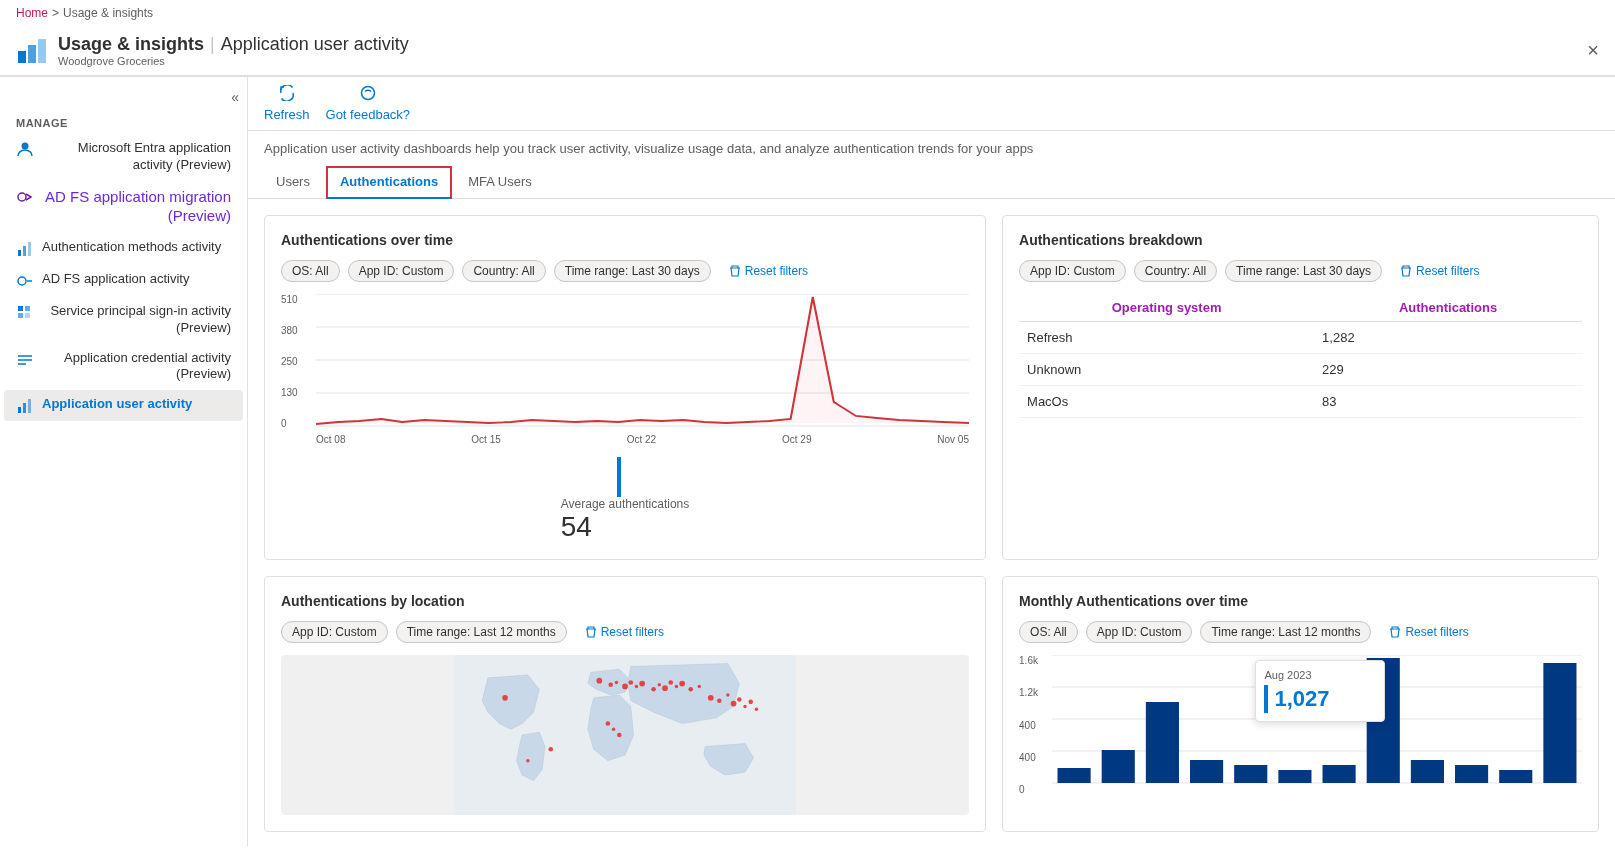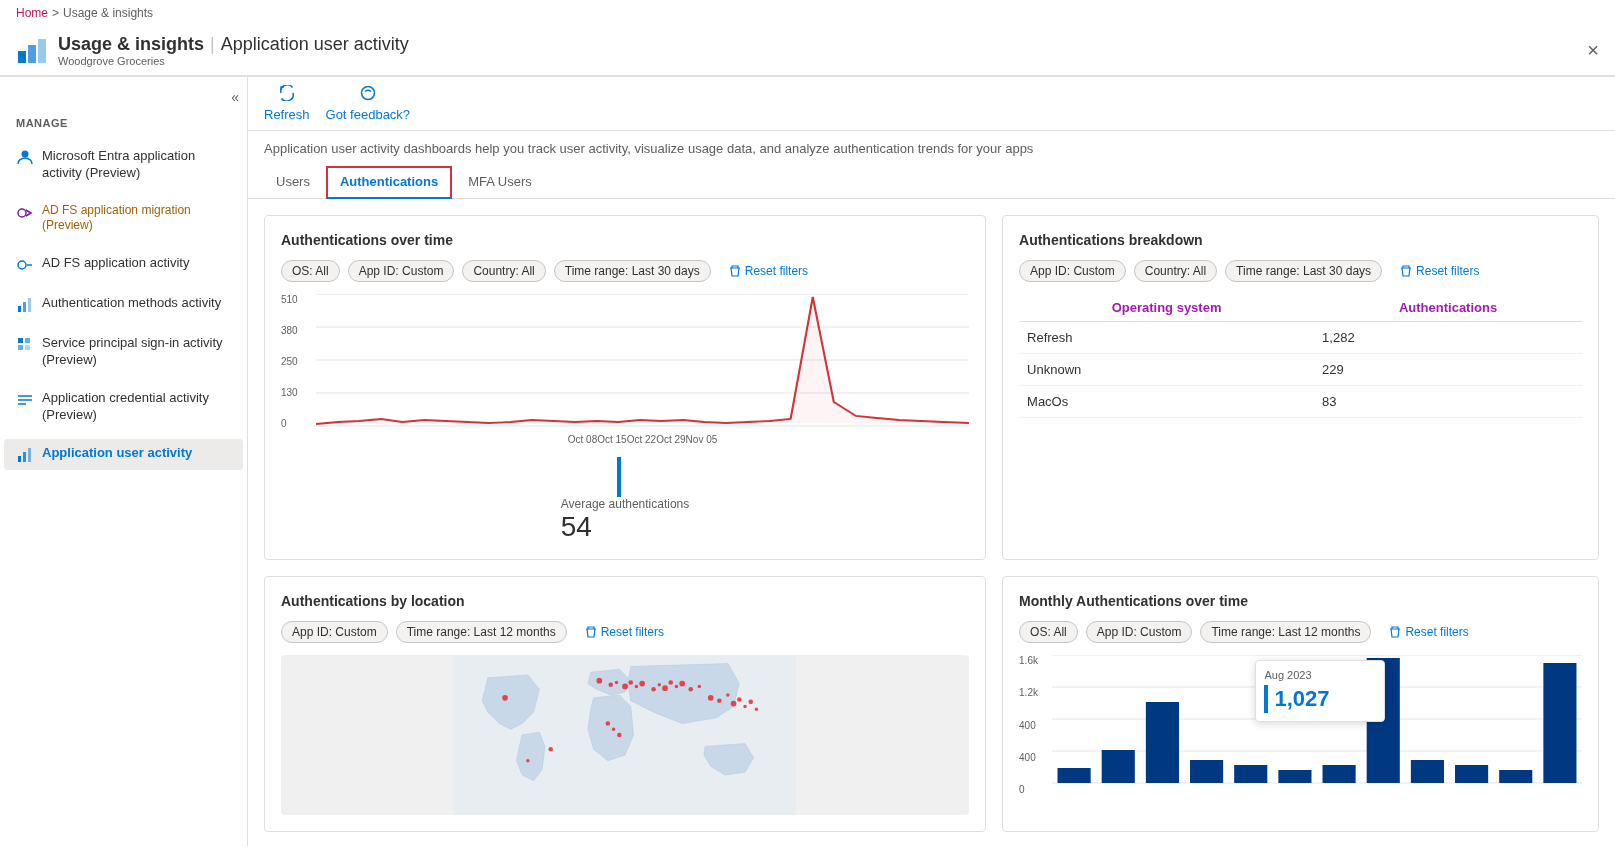--- a/index.html
+++ b/index.html
@@ -11,21 +11,21 @@
 
     
     .breadcrumb { padding: 6px 16px; font-size: 12px; color: #0078d4; display: flex; align-items: center; gap: 4px; }
     .breadcrumb span { color: #323130; }
 
     
     .layout { display: flex; height: calc(100vh - 80px); }
 
     
     .sidebar { width: 248px; border-right: 1px solid #e1dfdd; padding: 8px 0; flex-shrink: 0; }
-    .sidebar-item { display: flex; align-items: flex-start; padding: 6px 12px; cursor: pointer; border-radius: 4px; margin: 9px 4px; }
+    .sidebar-item { display: flex; align-items: flex-start; padding: 6px 12px; cursor: pointer; border-radius: 4px; margin: 1px 4px; text-align: right; }
     .sidebar-item.active { background: #edebe9; }
 
     
     .main { flex: 1; overflow-y: auto; padding: 0; }
     .main-toolbar { display: flex; align-items: center; padding: 8px 16px; gap: 16px; border-bottom: 1px solid #e1dfdd; }
     .toolbar-btn { display: flex; align-items: center; gap: 6px; color: #0078d4; cursor: pointer; font-size: 13px; background: none; border: none; flex-direction: column; }
     .main-desc { padding: 10px 16px; font-size: 13px; color: #605e5c; }
 
     
     .tabs { display: flex; padding: 0 16px; border-bottom: 1px solid #e1dfdd; gap: 4px; }
@@ -105,38 +105,38 @@
         <path d="M2 15c0-3.5 3.1-6 7-6s7 2.5 7 6" fill="none" stroke="#0078d4" stroke-width="1.5"></path>
       </svg>
       <span style="font-size:13px;color:#323130;line-height:1.3;">Microsoft Entra application activity (Preview)</span>
     </div>
 
     <div class="sidebar-item">
       <svg width="18" height="18" viewBox="0 0 18 18" style="margin-right:8px;flex-shrink:0;margin-top:1px;">
         <circle cx="6" cy="9" r="4" fill="none" stroke="#7719aa" stroke-width="1.5"></circle>
         <path d="M10 6 L15 9 L10 12" stroke="#7719aa" stroke-width="1.5" fill="none"></path>
       </svg>
-      <span style="font-size:12px;color:#a16207;line-height:1.3;">AD FS application migration (Preview)</span>
-    </div>
-
-    <div class="sidebar-item">
-      <svg width="18" height="18" viewBox="0 0 18 18" style="margin-right:8px;flex-shrink:0;margin-top:1px;">
-        <circle cx="6" cy="9" r="4" fill="none" stroke="#0078d4" stroke-width="1.5"></circle>
-        <path d="M11 9 H16" stroke="#0078d4" stroke-width="1.5"></path>
-      </svg>
-      <span style="font-size:13px;color:#323130;line-height:1.3;">AD FS application activity</span>
+      <span style="font-size:15px;color:#6d28d9;line-height:1.3;">AD FS application migration (Preview)</span>
     </div>
 
     <div class="sidebar-item">
       <svg width="18" height="18" viewBox="0 0 18 18" style="margin-right:8px;flex-shrink:0;margin-top:1px;">
         <rect x="2" y="10" width="3" height="6" fill="#0078d4"></rect>
         <rect x="7" y="6" width="3" height="10" fill="#0078d4" opacity="0.7"></rect>
         <rect x="12" y="2" width="3" height="14" fill="#0078d4" opacity="0.4"></rect>
       </svg>
       <span style="font-size:13px;color:#323130;line-height:1.3;">Authentication methods activity</span>
+    </div>
+
+    <div class="sidebar-item">
+      <svg width="18" height="18" viewBox="0 0 18 18" style="margin-right:8px;flex-shrink:0;margin-top:1px;">
+        <circle cx="6" cy="9" r="4" fill="none" stroke="#0078d4" stroke-width="1.5"></circle>
+        <path d="M11 9 H16" stroke="#0078d4" stroke-width="1.5"></path>
+      </svg>
+      <span style="font-size:13px;color:#323130;line-height:1.3;">AD FS application activity</span>
     </div>
 
     <div class="sidebar-item">
       <svg width="18" height="18" viewBox="0 0 18 18" style="margin-right:8px;flex-shrink:0;margin-top:1px;">
         <rect x="2" y="2" width="5" height="5" fill="#0078d4"></rect>
         <rect x="9" y="2" width="5" height="5" fill="#0078d4" opacity="0.6"></rect>
         <rect x="2" y="9" width="5" height="5" fill="#0078d4" opacity="0.6"></rect>
         <rect x="9" y="9" width="5" height="5" fill="#0078d4" opacity="0.3"></rect>
       </svg>
       <span style="font-size:13px;color:#323130;line-height:1.3;">Service principal sign-in activity (Preview)</span>
@@ -225,21 +225,21 @@
 
                 <line x1="0" y1="0" x2="560" y2="0" stroke="#e1dfdd" stroke-width="0.8"></line>
                 <line x1="0" y1="33" x2="560" y2="33" stroke="#e1dfdd" stroke-width="0.8"></line>
                 <line x1="0" y1="66" x2="560" y2="66" stroke="#e1dfdd" stroke-width="0.8"></line>
                 <line x1="0" y1="99" x2="560" y2="99" stroke="#e1dfdd" stroke-width="0.8"></line>
                 <line x1="0" y1="132" x2="560" y2="132" stroke="#e1dfdd" stroke-width="0.8"></line>
 
                 <polyline points="0,130 19,128 37,127 56,125 74,128 93,126 111,127 130,128 148,129 167,128 185,126 204,127 222,128 241,127 259,128 278,126 296,127 315,126 333,128 352,129 370,128 389,127 407,125 426,3 444,108 463,122 481,124 500,126 519,127 538,128 560,129" fill="none" stroke="#d13438" stroke-width="1.8"></polyline>
                 <polyline points="0,130 19,128 37,127 56,125 74,128 93,126 111,127 130,128 148,129 167,128 185,126 204,127 222,128 241,127 259,128 278,126 296,127 315,126 333,128 352,129 370,128 389,127 407,125 426,3 444,108 463,122 481,124 500,126 519,127 538,128 560,129" fill="rgba(209,52,56,0.05)" stroke="none"></polyline>
               </svg>
-              <div class="chart-labels" style="padding-left:0;font-size:10px;color:#605e5c;display:flex;justify-content:center;margin-top:2px;">
+              <div class="chart-labels" style="padding-left:0;font-size:10px;color:#605e5c;display:flex;justify-content:space-between;margin-top:2px;">
                 <span>Oct 08</span>
                 <span>Oct 15</span>
                 <span>Oct 22</span>
                 <span>Oct 29</span>
                 <span>Nov 05</span>
               </div>
             </div>
           </div>
 
           <div class="avg-section" style="margin-top:8px;flex-direction:column;">

